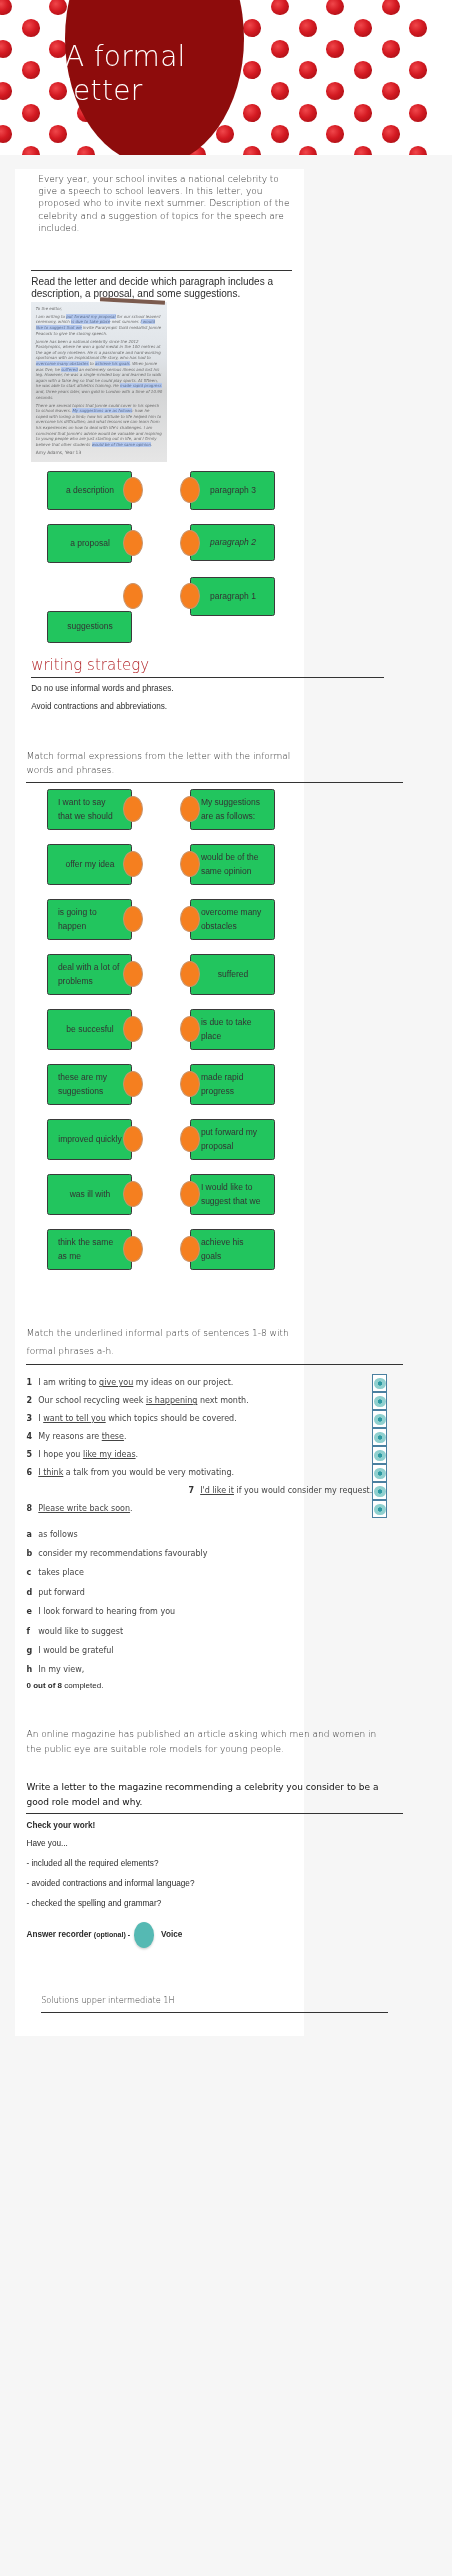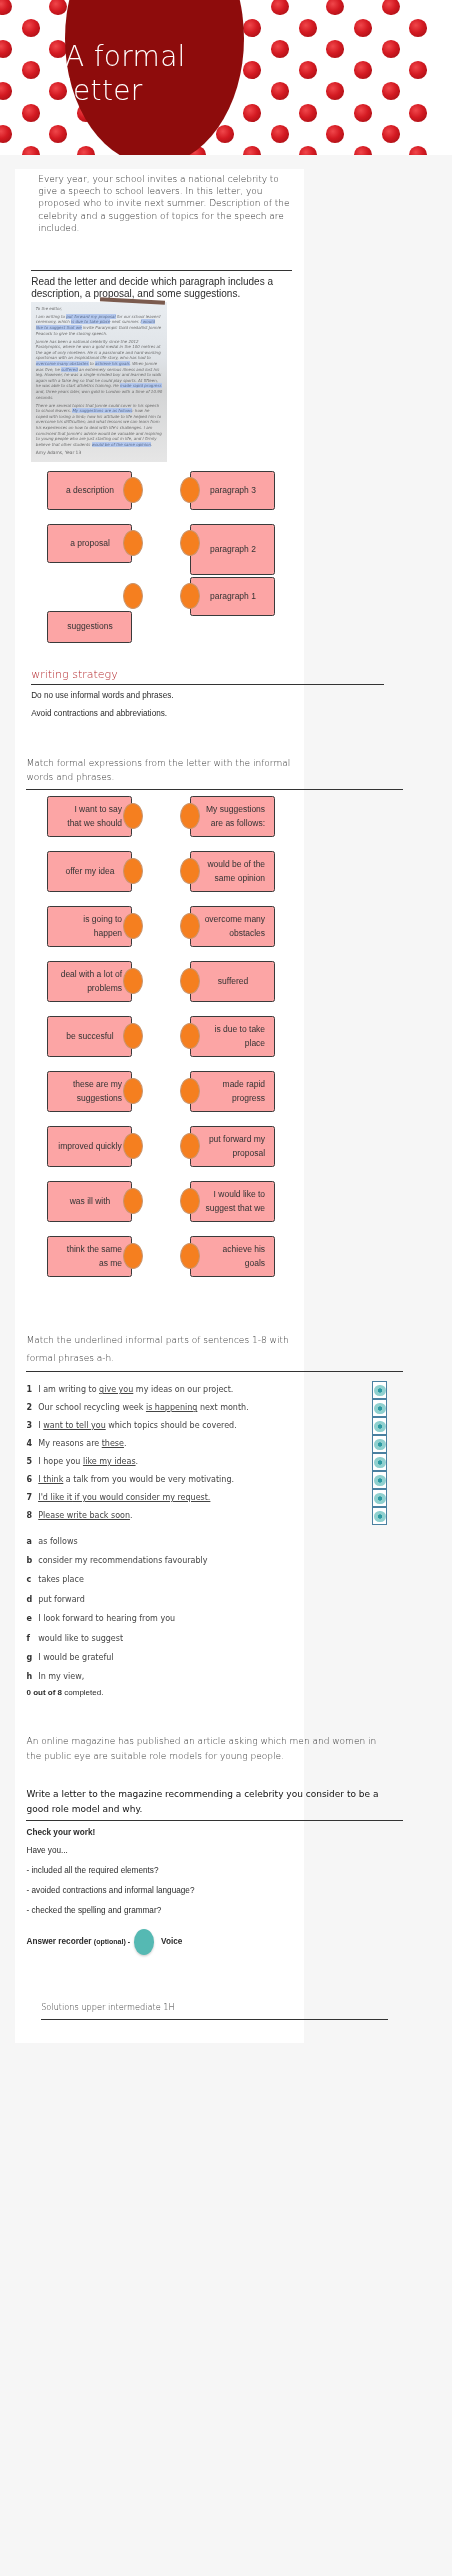--- a/index.html
+++ b/index.html
@@ -30,22 +30,22 @@
   .letter { width: 136px; margin-left: 4.7px; background: linear-gradient(180deg,#e9edf1 0%, #dfe3e7 35%, #d3d4d5 55%, #e6e6e6 100%);
             padding: 3.5px 4.7px 4.7px 4.7px; font-family: "DejaVu Sans", sans-serif; font-size: 4px;
             line-height: 5.6px; color: #6a6a6a; font-style: italic; position: relative; }
   .letter p { margin-bottom: 2.4px; }
   .letter .hl { background: #b5c9ef; color: #5a6c8c; }
   .letter .tape { position: absolute; right: 2.4px; top: -3.5px; width: 65px; height: 3.5px; background: #7b5b4e; transform: rotate(3deg); }
 
   
   .pairs { position: relative; }
   .pair-row { position: relative; height: 53px; }
-  .box { position: absolute; border: 0.6px solid #3a3a3a; border-radius: 2.4px; background: #fca5a5;
-         display: flex; align-items: center; justify-content: center; text-align: right;
+  .box { position: absolute; border: 0.6px solid #3a3a3a; border-radius: 2.4px; background: #22c55e;
+         display: flex; align-items: center; justify-content: center; text-align: left;
          font-size: 8.5px; line-height: 14.7px; color: #333; padding: 0 9.4px; }
   .box.left { left: 21px; width: 85px; }
   .box.right { left: 164px; width: 85px; }
   .knob { position: absolute; width: 20px; height: 26px; border-radius: 50%; background: #f57f1f;
           border: 0.6px solid #c9946c; cursor: pointer; }
 
   .teal-dot { display: inline-block; width: 14.7px; height: 18px; border: 0.6px solid #4a80a0; position: relative; background: #fff; }
   .teal-dot::after { content: ""; position: absolute; left: 1.2px; top: 3.5px; width: 11.2px; height: 11.2px; border-radius: 50%;
                      background: radial-gradient(circle, #2c9aa2 0 25%, #8fd0cf 26% 100%); }
 
@@ -170,39 +170,39 @@
        <div class="box right" style="top:0;height:39px;">
          <span>paragraph 3</span>
         </div>
        <div class="knob" style="left:154px;top:6.5px;"></div>
       </div>
       <div class="pair-row" style="height: 53px;">
         <div class="box left" style="top:0;height:39px;">
          <span>a proposal</span>
         </div>
        <div class="knob" style="left:97px;top:6.5px;"></div>
-       <div class="box right" style="top:0;height:51px;">
+       <div class="box right" style="top:0;height:37px;font-style:italic;">
          <span>paragraph 2</span>
         </div>
        <div class="knob" style="left:154px;top:6.5px;"></div>
       </div>
       <div class="pair-row" style="height: 53px;">
         <div class="box left" style="top:0;height:32px;margin-top:34px;">
          <span>suggestions</span>
         </div>
        <div class="knob" style="left:97px;top:6.5px;"></div>
        <div class="box right" style="top:0;height:39px;">
          <span>paragraph 1</span>
         </div>
        <div class="knob" style="left:154px;top:6.5px;"></div>
       </div>
     </div>
 
   <div style="height:26px"></div>
-  <p class="hand" style="color:#b3262a; font-size:11px; padding-left:4.7px;margin-top:12px;">writing strategy</p>
+  <p class="hand" style="color:#b3262a; font-size:15px; padding-left:4.7px;">writing strategy</p>
   <hr class="rule" style="margin:3.5px 0 5.9px 4.7px; width:353px;">
   <p class="body-text" style="padding:0 0 7px 4.7px; font-size:8.2px;">Do no use informal words and phrases.</p>
   <p class="body-text" style="padding:0 0 0 4.7px; font-size:8.2px;">Avoid contractions and abbreviations.</p>
 
   <div style="height:37px"></div>
   <p class="hand section-h" style="font-size:9px; line-height:14px;">Match formal expressions from the letter with the informal words and phrases.</p>
   <hr class="rule" style="margin:4.7px 0 5.9px 0; width:377px;">
   <div class="pairs" id="pairs2">
       <div class="pair-row" style="height: 55px;">
         <div class="box left" style="top:0;height:41px;">
@@ -317,21 +317,21 @@
        <span class="teal-dot" style="margin-right:16.5px;"></span>
       </div>
       <div style="display: flex; justify-content: space-between; align-items: center;">
         <span><span class="n">5</span><span>I hope you </span><u>like my ideas</u><span>.</span></span>
        <span class="teal-dot" style="margin-right:16.5px;"></span>
       </div>
       <div style="display: flex; justify-content: space-between; align-items: center;">
         <span><span class="n">6</span><span></span><u>I think</u><span> a talk from you would be very motivating.</span></span>
        <span class="teal-dot" style="margin-right:16.5px;"></span>
       </div>
-      <div style="display: flex; justify-content: space-between; align-items: center; text-decoration: underline;">
+      <div style="display: flex; justify-content: flex-end; align-items: center;">
         <span><span class="n">7</span><span></span><u>I'd like it</u><span> if you would consider my request.</span></span>
        <span class="teal-dot" style="margin-right:16.5px;"></span>
       </div>
       <div style="display: flex; justify-content: space-between; align-items: center;">
         <span><span class="n">8</span><span></span><u>Please write back soon</u><span>.</span></span>
        <span class="teal-dot" style="margin-right:16.5px;"></span>
       </div>
     </div>
   <div class="sent-list" id="options" style="margin-top:7px; line-height:19.4px;">
       <div><span class="n">a</span><span>as follows</span></div>

